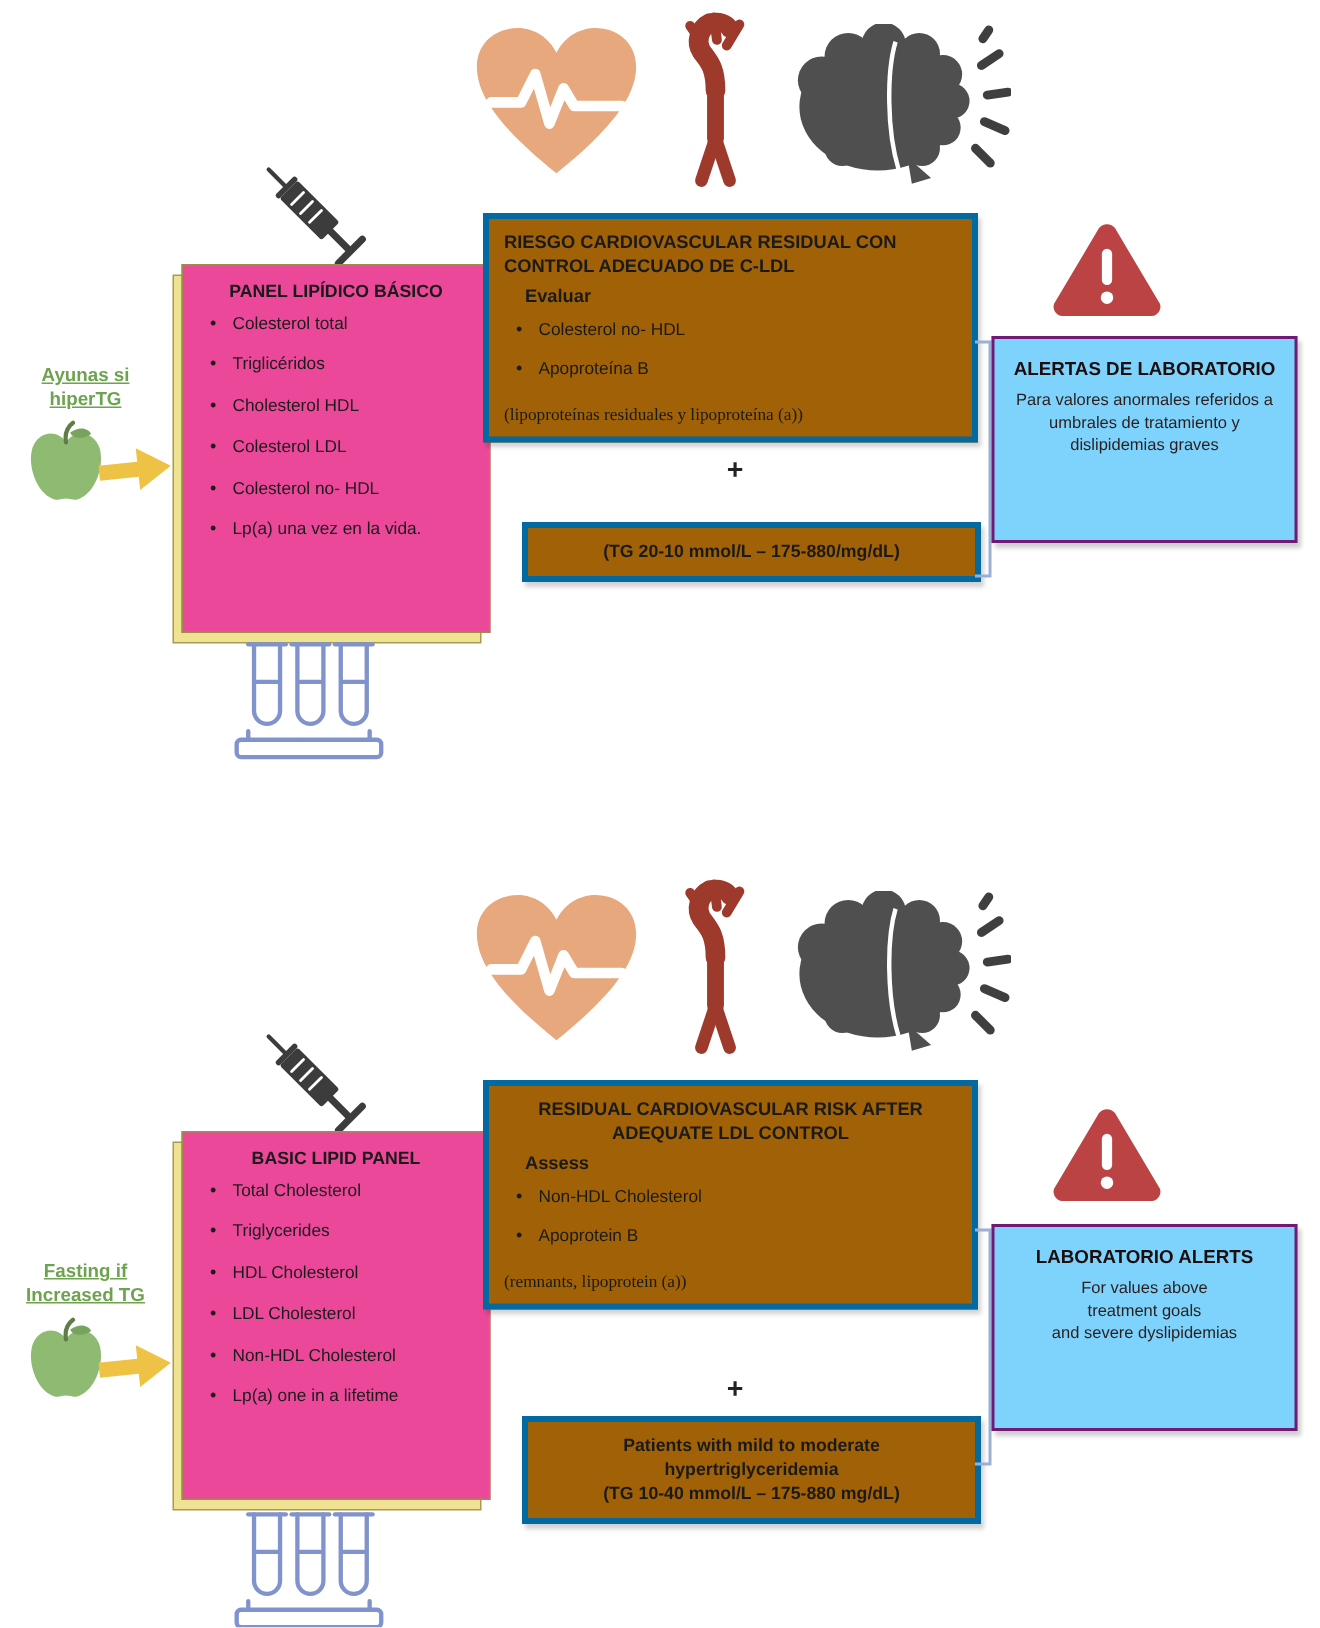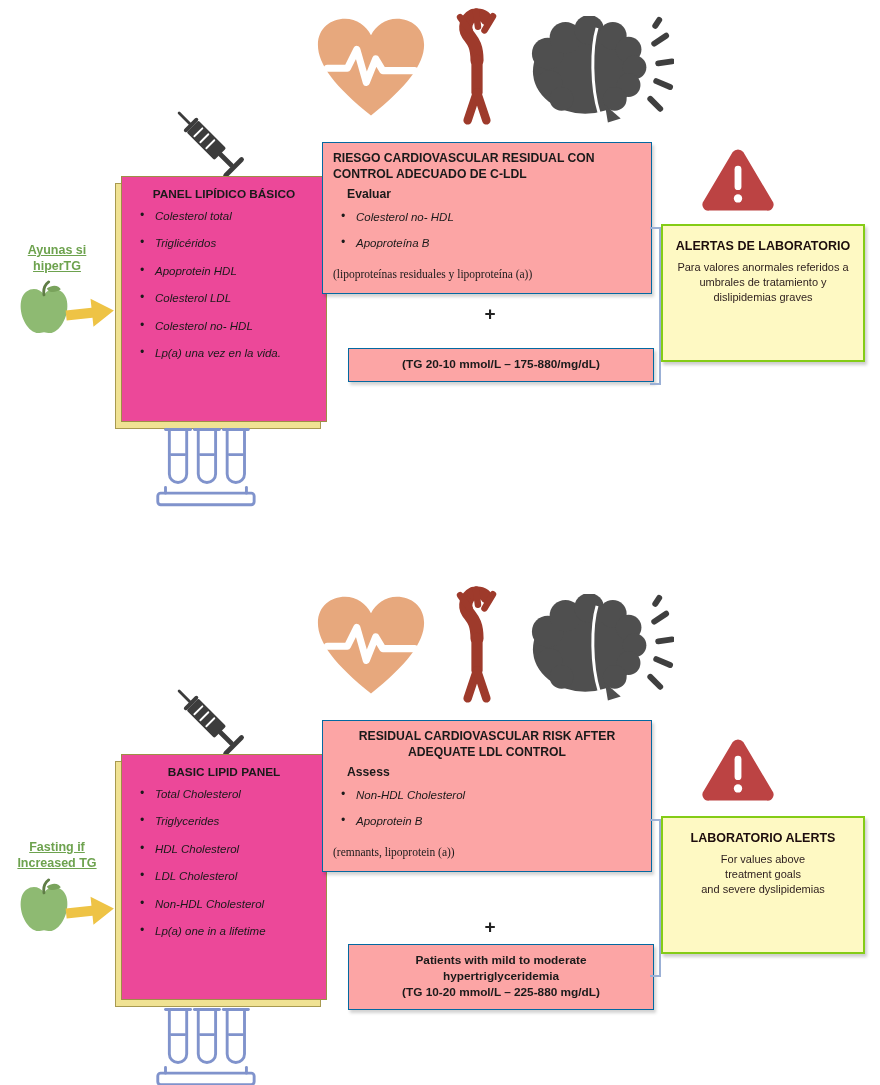--- a/index.html
+++ b/index.html
@@ -30,44 +30,44 @@
   .arrow { left:64px; top:295px; width:52px; transform:rotate(-6deg); }
 
   
   .yellow-box {
     left:121px; top:176px; width:188px; min-height:226px;
     background:#ec4899; border:1px solid #9d8f46;
     box-shadow:-6px 7px 0 -1px #f0e293, -6px 7px 0 0 #a89a50;
     padding:10px 8px 8px 8px; box-sizing:content-box;
   }
   .yb-title { text-align:center; font-weight:bold; font-size:11.8px; margin-bottom:4px; }
-  ul.bullets { list-style:none; margin:8px 0 0 0; padding:0 0 0 10px;font-style:italic; }
+  ul.bullets { list-style:none; margin:8px 0 0 0; padding:0 0 0 10px; }
   ul.bullets li { position:relative; padding-left:15px; font-size:11.5px; margin-bottom:13px; line-height:1.25; }
   ul.bullets li::before { content:"\2022"; position:absolute; left:0; top:-1px; font-size:12px; }
 
   
-  .blue-box { background:#fca5a5; border:1px solid #0369a1; box-shadow:2px 3px 3px rgba(0,0,0,.18); }
+  .blue-box { background:#a16207; border:4px solid #0369a1; box-shadow:2px 3px 3px rgba(0,0,0,.18); }
   .risk-box { left:322px; top:142px; width:330px; padding:8px 10px; box-sizing:border-box; min-height:152px; }
   .rb-title { font-weight:bold; font-size:12.2px; line-height:1.3; }
   .rb-sub   { font-weight:bold; font-size:12.2px; margin-top:4px;margin-left:14px; }
   .risk-box ul.bullets { margin-top:9px; padding-left:8px; }
   .risk-box ul.bullets li { margin-bottom:12px; }
   .rb-note  { font-size:11.5px; margin-top:18px;font-family:Liberation Serif, serif; }
   .plus { left:462px; top:303px; width:56px; text-align:center; font-size:19px; font-weight:bold; color:#222; }
   .htg-box { left:348px; top:348px; width:306px; padding:8px 10px; box-sizing:border-box; text-align:center; }
   .htg-line { font-weight:bold; font-size:11.8px; line-height:1.35; }
 
   
   .bracket { left:648px; top:226px; width:20px; height:160px; }
 
   
   .warning { left:700px; top:146px; width:76px; }
   .red-box {
     left:661px; top:224px; width:204px; min-height:138px;
-    background:#fef9c3; border:2px solid #84cc16; box-shadow:2px 3px 3px rgba(0,0,0,.2);
+    background:#7dd3fc; border:2px solid #701a75; box-shadow:2px 3px 3px rgba(0,0,0,.2);
     padding:12px 8px; box-sizing:border-box; text-align:center;
   }
   .alert-title { font-weight:bold; font-size:12.5px; color:#1d0d0d; margin-bottom:6px; line-height:1.3; }
   .alert-body  { font-size:11px; color:#2b1d1d; line-height:1.35; white-space:pre-line; }
 
   .tubes { left:152px; top:418px; width:106px; }
 
   
   .panel-en .rb-title { text-align:center; }
   .panel-en .plus    { top:338px; }
@@ -166,21 +166,21 @@
       <svg viewBox="0 0 52 36">
         <path fill="#eec345" d="M2 13 h26 v-9 l22 14 -22 14 v-9 H2 Z"></path>
       </svg>
     </div>
 
     <div class="abs yellow-box">
       <div class="yb-title">PANEL LIPÍDICO BÁSICO</div>
       <ul class="bullets">
         <li>Colesterol total</li>
         <li>Triglicéridos</li>
-        <li>Apoprotein HDL</li>
+        <li>Cholesterol HDL</li>
         <li>Colesterol LDL</li>
         <li>Colesterol no- HDL</li>
         <li>Lp(a) una vez en la vida.</li>
       </ul>
     </div>
 
     <div class="abs blue-box risk-box">
       <div class="rb-title">RIESGO CARDIOVASCULAR RESIDUAL CON CONTROL ADECUADO DE C-LDL</div>
       <div class="rb-sub">Evaluar</div>
       <ul class="bullets">
@@ -337,21 +337,21 @@
         <li>Non-HDL Cholesterol</li>
         <li>Apoprotein B</li>
       </ul>
       <div class="rb-note">(remnants, lipoprotein (a))</div>
     </div>
 
     <div class="abs plus">+</div>
 
     <div class="abs blue-box htg-box">
       <div class="htg-line">Patients with mild to moderate hypertriglyceridemia</div>
-      <div class="htg-line">(TG 10-20 mmol/L – 225-880 mg/dL)</div>
+      <div class="htg-line">(TG 10-40 mmol/L – 175-880 mg/dL)</div>
     </div>
 
     <div class="abs bracket">
       <svg viewBox="0 0 20 160" preserveAspectRatio="none">
         <path d="M2 2 H12 V78 H18 M12 78 V158 H2" stroke="#9bb0d6" fill="none" stroke-width="2"></path>
       </svg>
     </div>
 
     <div class="abs warning">
       <svg viewBox="0 0 100 90">

